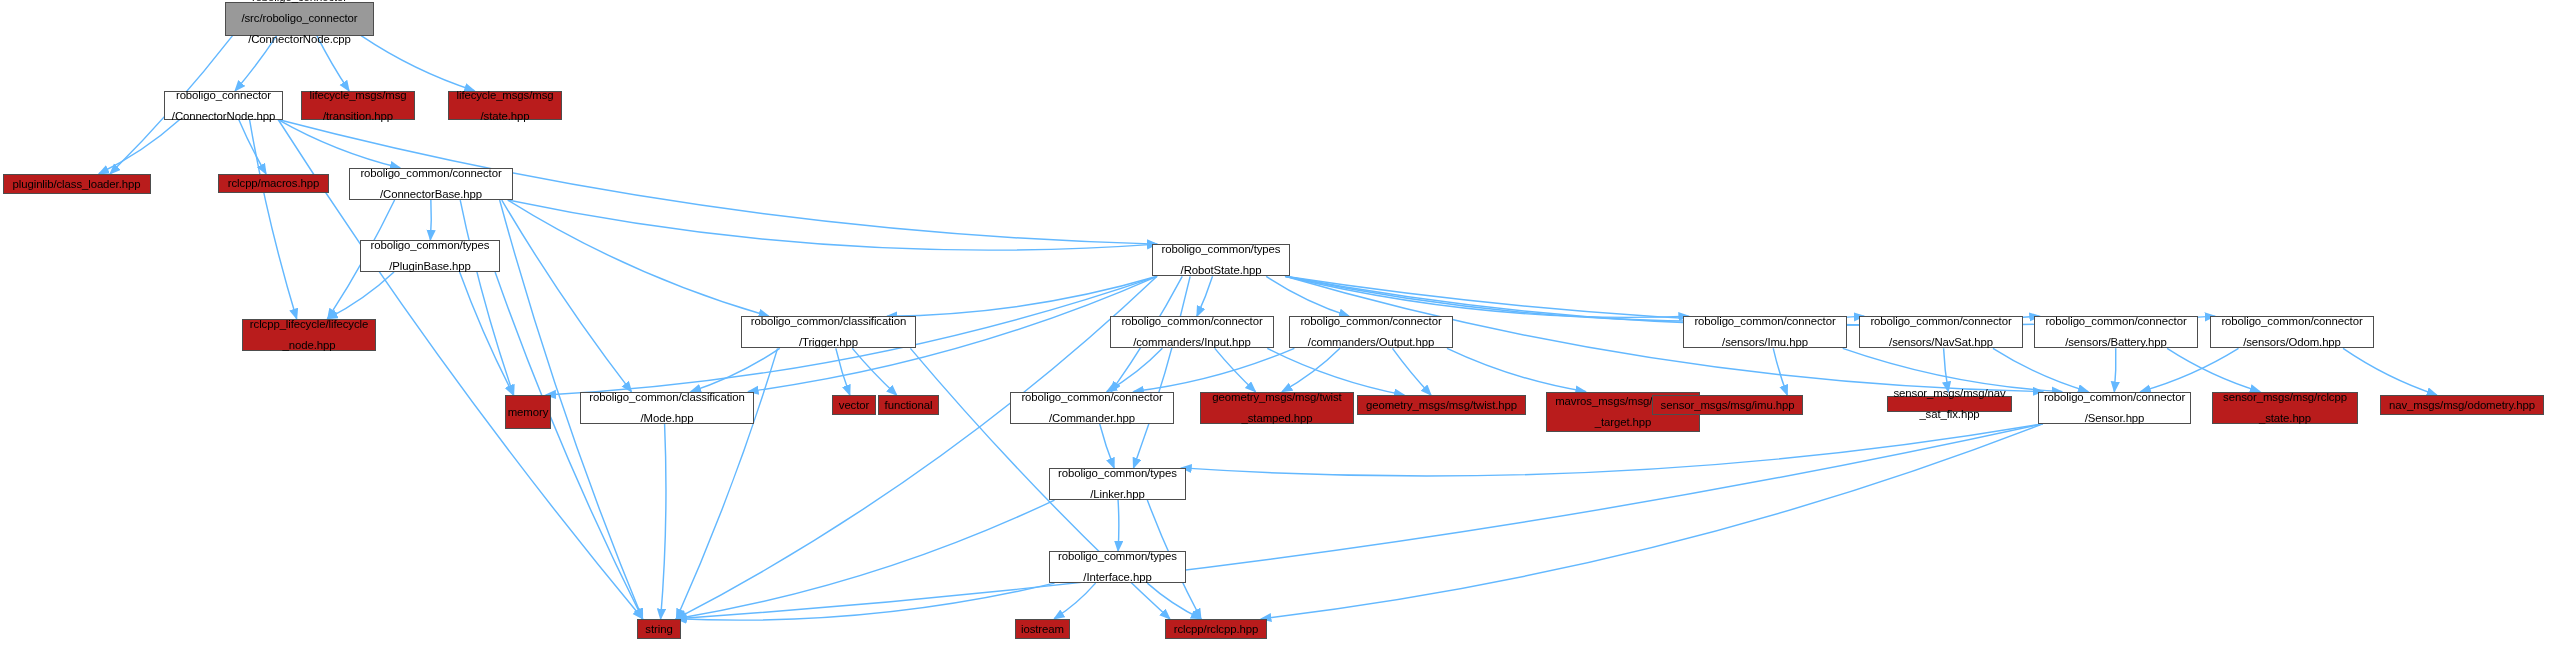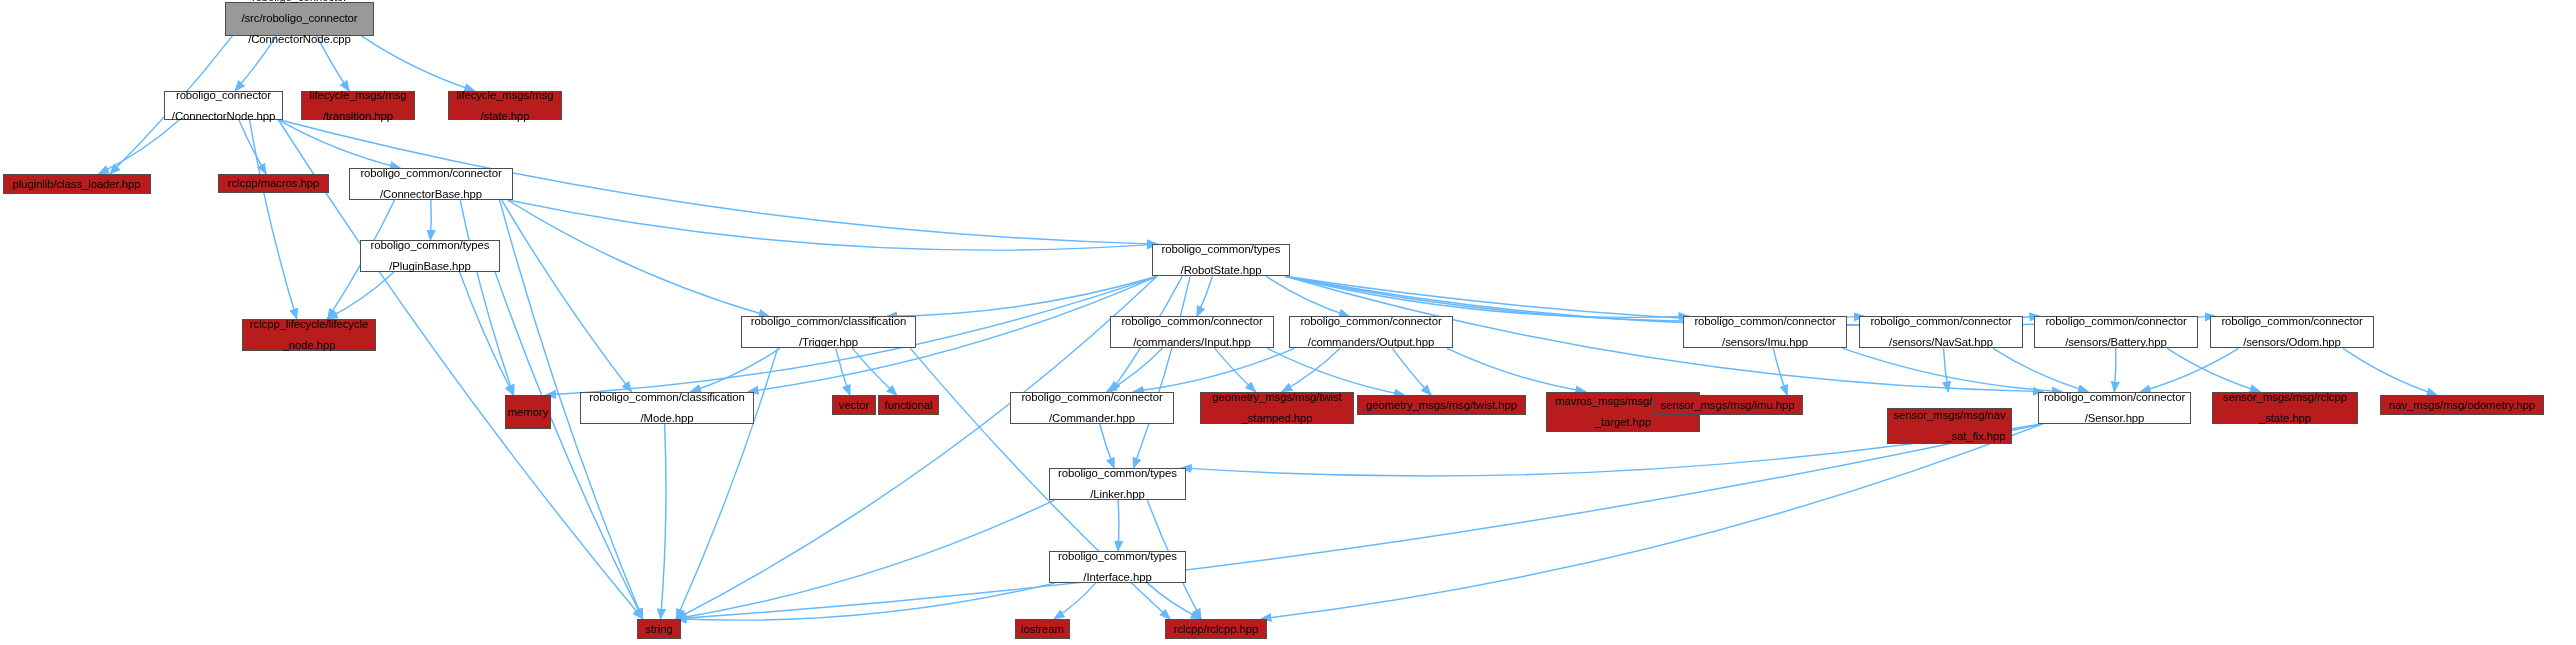--- a/index.html
+++ b/index.html
@@ -145,21 +145,21 @@
       <div class="node ext" style="left: 832px; top: 395px; width: 44px; height: 20.3px;"><span>vector</span></div>
       <div class="node ext" style="left: 878px; top: 395px; width: 61px; height: 20.3px;"><span>functional</span></div>
       <div class="node hdr" style="left: 1010px; top: 392px; width: 164px; height: 32px;"><span>roboligo_common/connector
 /Commander.hpp</span></div>
       <div class="node ext" style="left: 1189px; top: 392px; width: 154px; height: 32px; margin-left: 11px;"><span>geometry_msgs/msg/twist
 _stamped.hpp</span></div>
       <div class="node ext" style="left: 1357px; top: 395px; width: 169px; height: 20.3px;"><span>geometry_msgs/msg/twist.hpp</span></div>
       <div class="node ext" style="left: 1546px; top: 392px; width: 154px; height: 40px;"><span>mavros_msgs/msg/position
 _target.hpp</span></div>
       <div class="node ext" style="left: 1652px; top: 395px; width: 151px; height: 20.3px;"><span>sensor_msgs/msg/imu.hpp</span></div>
-      <div class="node ext" style="left: 1887px; top: 408px; width: 125px; height: 36px; text-align: right;"><span>sensor_msgs/msg/nav
+      <div class="node ext" style="left: 1887px; top: 396px; width: 125px; height: 16px;"><span>sensor_msgs/msg/nav
 _sat_fix.hpp</span></div>
       <div class="node hdr" style="left: 2038px; top: 392px; width: 153px; height: 32px;"><span>roboligo_common/connector
 /Sensor.hpp</span></div>
       <div class="node ext" style="left: 2212px; top: 392px; width: 146px; height: 32px;"><span>sensor_msgs/msg/rclcpp
 _state.hpp</span></div>
       <div class="node ext" style="left: 2380px; top: 395px; width: 164px; height: 20.3px;"><span>nav_msgs/msg/odometry.hpp</span></div>
       <div class="node hdr" style="left: 1049px; top: 468px; width: 137px; height: 32px;"><span>roboligo_common/types
 /Linker.hpp</span></div>
       <div class="node hdr" style="left: 1049px; top: 551px; width: 137px; height: 32px;"><span>roboligo_common/types
 /Interface.hpp</span></div>

